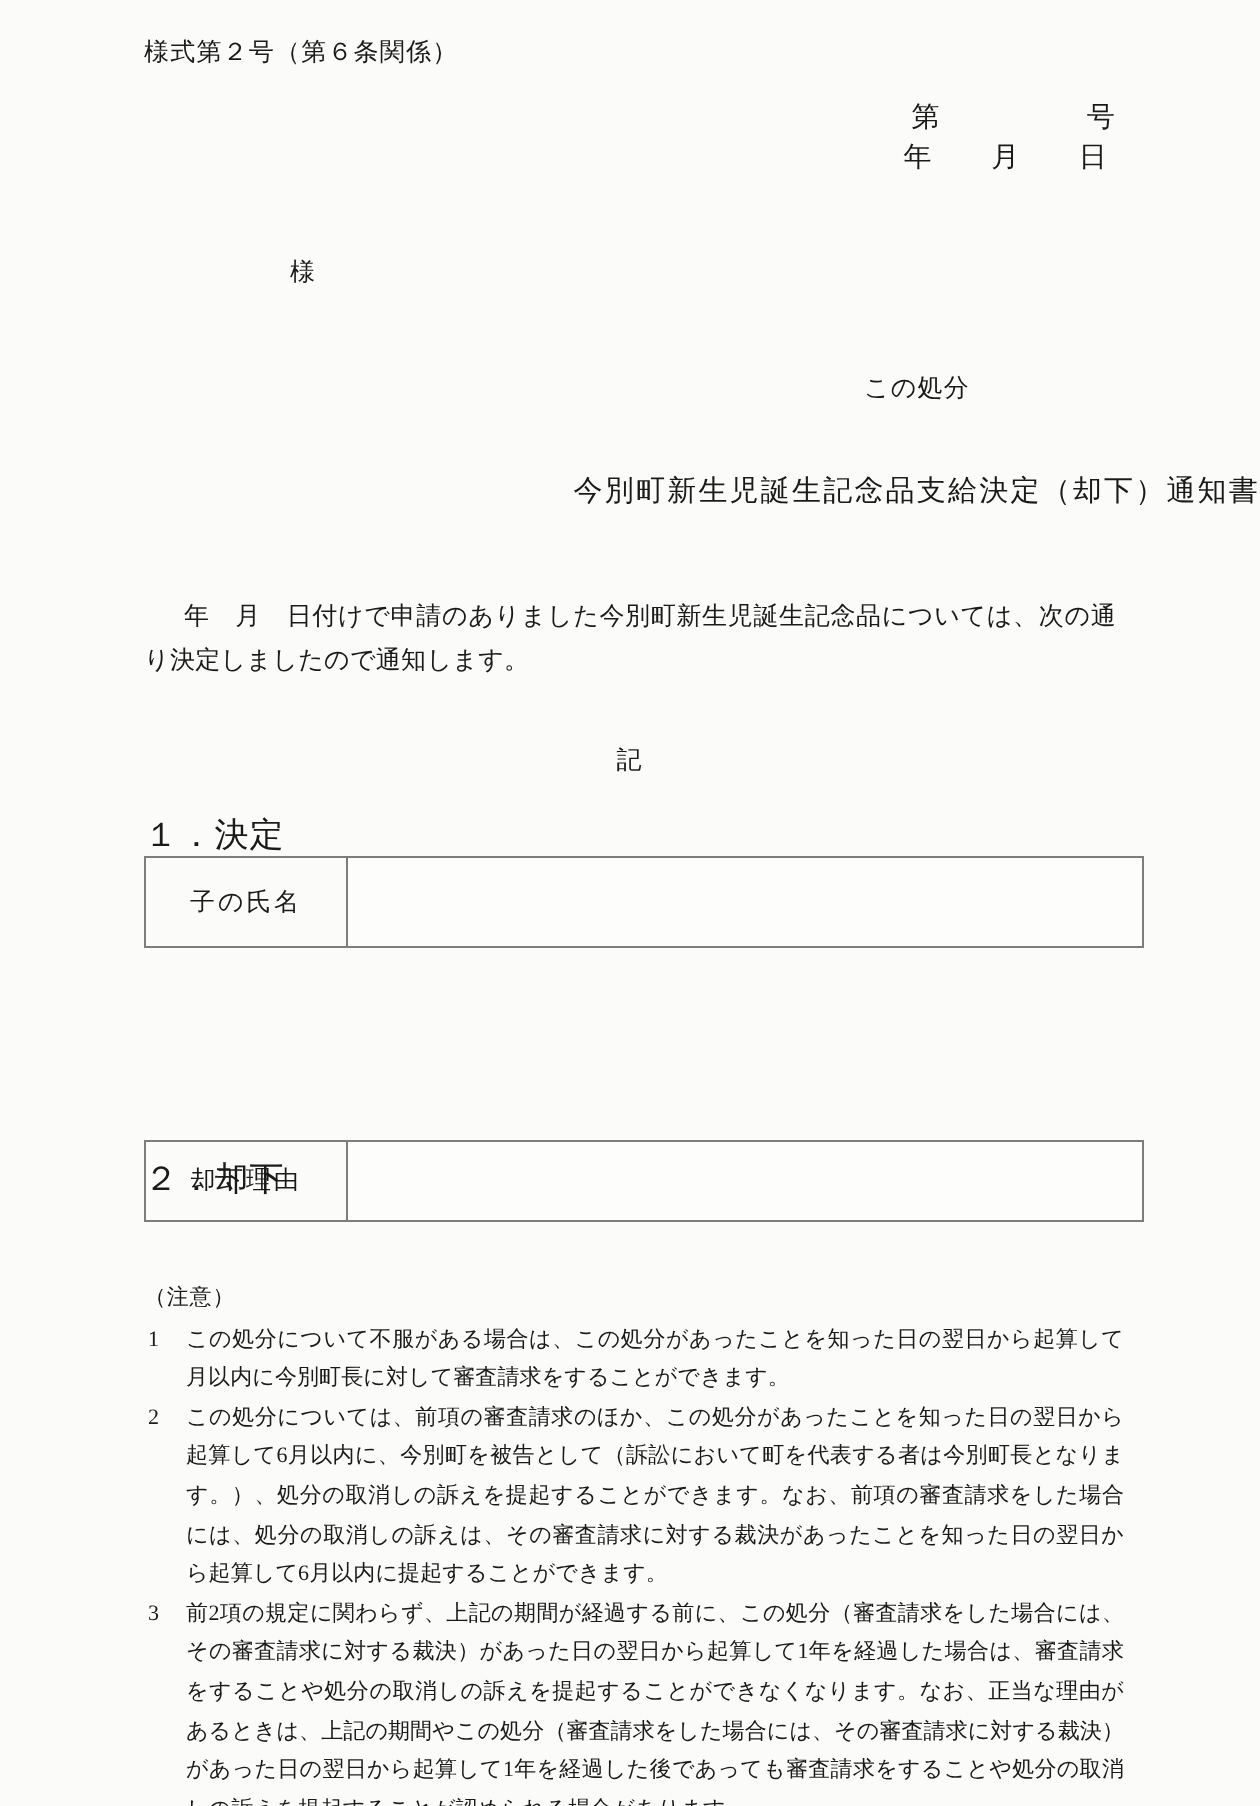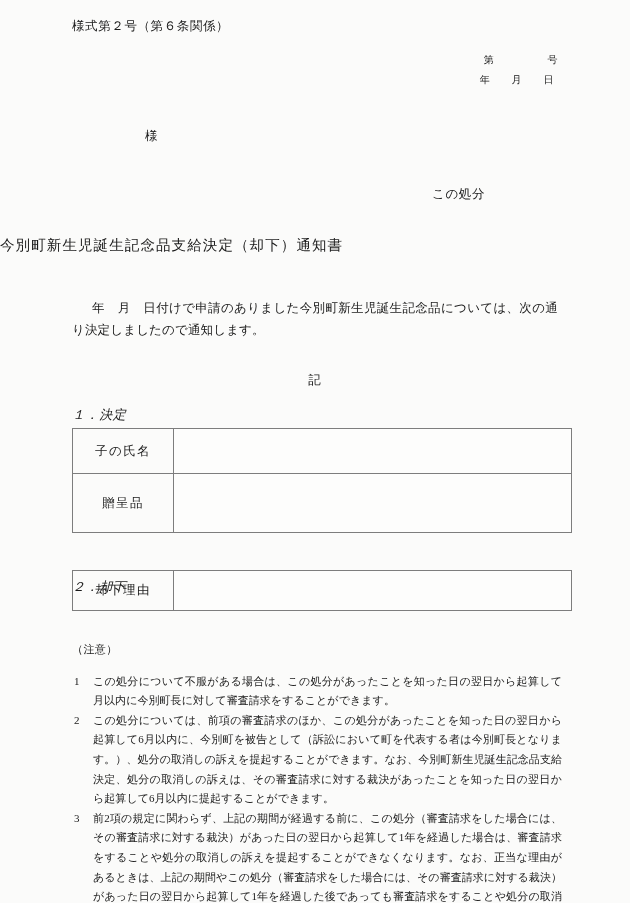--- a/index.html
+++ b/index.html
@@ -30,21 +30,21 @@
     font-size: 12.5px;
     letter-spacing: 0.6px;
     white-space: nowrap;
   }
 
   
   .doc-meta {
     position: absolute;
     right: 72px;
     top: 50px;
-    font-size: 10px;
+    font-size: 14px;
     line-height: 20px;
     text-align: left;
   }
   .doc-meta .meta-line {
     white-space: pre;
     letter-spacing: 0.6px;
   }
   .doc-meta .meta-number { padding-left: 4px; }
 
   
@@ -66,21 +66,21 @@
     white-space: pre;
     letter-spacing: 0.6px;
   }
 
   
   .doc-title {
     position: absolute;
     left: 0;
     right: 0;
     top: 236px;
-    text-align: left;
+    text-align: right;
     font-size: 14.5px;
     letter-spacing: 1.1px;
     white-space: nowrap;
   }
 
   
   .body-para {
     position: absolute;
     left: 72px;
     width: 486px;
@@ -101,24 +101,23 @@
     top: 372px;
     text-align: center;
     font-size: 12.5px;
     letter-spacing: 1px;
   }
 
   
   .section-heading {
     position: absolute;
     left: 72px;
-    font-size: 13px;
-    letter-spacing: 0.6px;
-    white-space: pre;
-    font-style: italic;
+    font-size: 17px;
+    letter-spacing: 0.6px;
+    white-space: pre;
   }
   .section-heading.s1 { top: 406px; }
   .section-heading.s2 { top: 578px; }
 
   
   .form-table {
     position: absolute;
     left: 72px;
     width: 500px;
     border-collapse: collapse;
@@ -149,21 +148,21 @@
   .notes {
     position: absolute;
     left: 72px;
     width: 490px;
     top: 640px;
     font-size: 11px;
     line-height: 19.6px;
   }
   .notes-title {
     letter-spacing: 0.4px;
-    margin-bottom: 12px;
+    margin-bottom: 1px;
   }
   .note-item {
     position: relative;
     padding-left: 21px;
     text-align: justify;
     text-justify: inter-character;
     letter-spacing: 0.05px;
   }
   .note-num {
     position: absolute;
@@ -194,24 +193,20 @@
   </div>
 
   <div class="ki">記</div>
 
   <div class="section-heading s1">１．決定</div>
 
   <table class="form-table t1">
     <tbody>
         <tr class="r1">
       <td class="label">子の氏名</td>
-      <td class="value"></td>
-    </tr>
-    <tr class="r2">
-      <td class="label">贈呈品</td>
       <td class="value"></td>
     </tr>
   </tbody>
     </table>
 
   <div class="section-heading s2">２．却下</div>
 
   <table class="form-table t2">
     <tbody>
         <tr class="r1">
@@ -222,21 +217,21 @@
     </table>
 
   <div class="notes">
     <div class="notes-title">（注意）</div>
     <div class="note-item">
       <span class="note-num">1</span>
       <span>この処分について不服がある場合は、この処分があったことを知った日の翌日から起算して月以内に今別町長に対して審査請求をすることができます。</span>
     </div>
     <div class="note-item">
       <span class="note-num">2</span>
-      <span>この処分については、前項の審査請求のほか、この処分があったことを知った日の翌日から起算して6月以内に、今別町を被告として（訴訟において町を代表する者は今別町長となります。）、処分の取消しの訴えを提起することができます。なお、今別町新生児誕生記念品支給決定、処分の取消しの訴えは、その審査請求に対する裁決があったことを知った日の翌日から起算して6月以内に提起することができます。</span>
+      <span>この処分については、前項の審査請求のほか、この処分があったことを知った日の翌日から起算して6月以内に、今別町を被告として（訴訟において町を代表する者は今別町長となります。）、処分の取消しの訴えを提起することができます。なお、前項の審査請求をした場合には、処分の取消しの訴えは、その審査請求に対する裁決があったことを知った日の翌日から起算して6月以内に提起することができます。</span>
     </div>
     <div class="note-item">
       <span class="note-num">3</span>
       <span>前2項の規定に関わらず、上記の期間が経過する前に、この処分（審査請求をした場合には、その審査請求に対する裁決）があった日の翌日から起算して1年を経過した場合は、審査請求をすることや処分の取消しの訴えを提起することができなくなります。なお、正当な理由があるときは、上記の期間やこの処分（審査請求をした場合には、その審査請求に対する裁決）があった日の翌日から起算して1年を経過した後であっても審査請求をすることや処分の取消しの訴えを提起することが認められる場合があります。</span>
     </div>
   </div>
 
 </div>
 
 </body></html>

